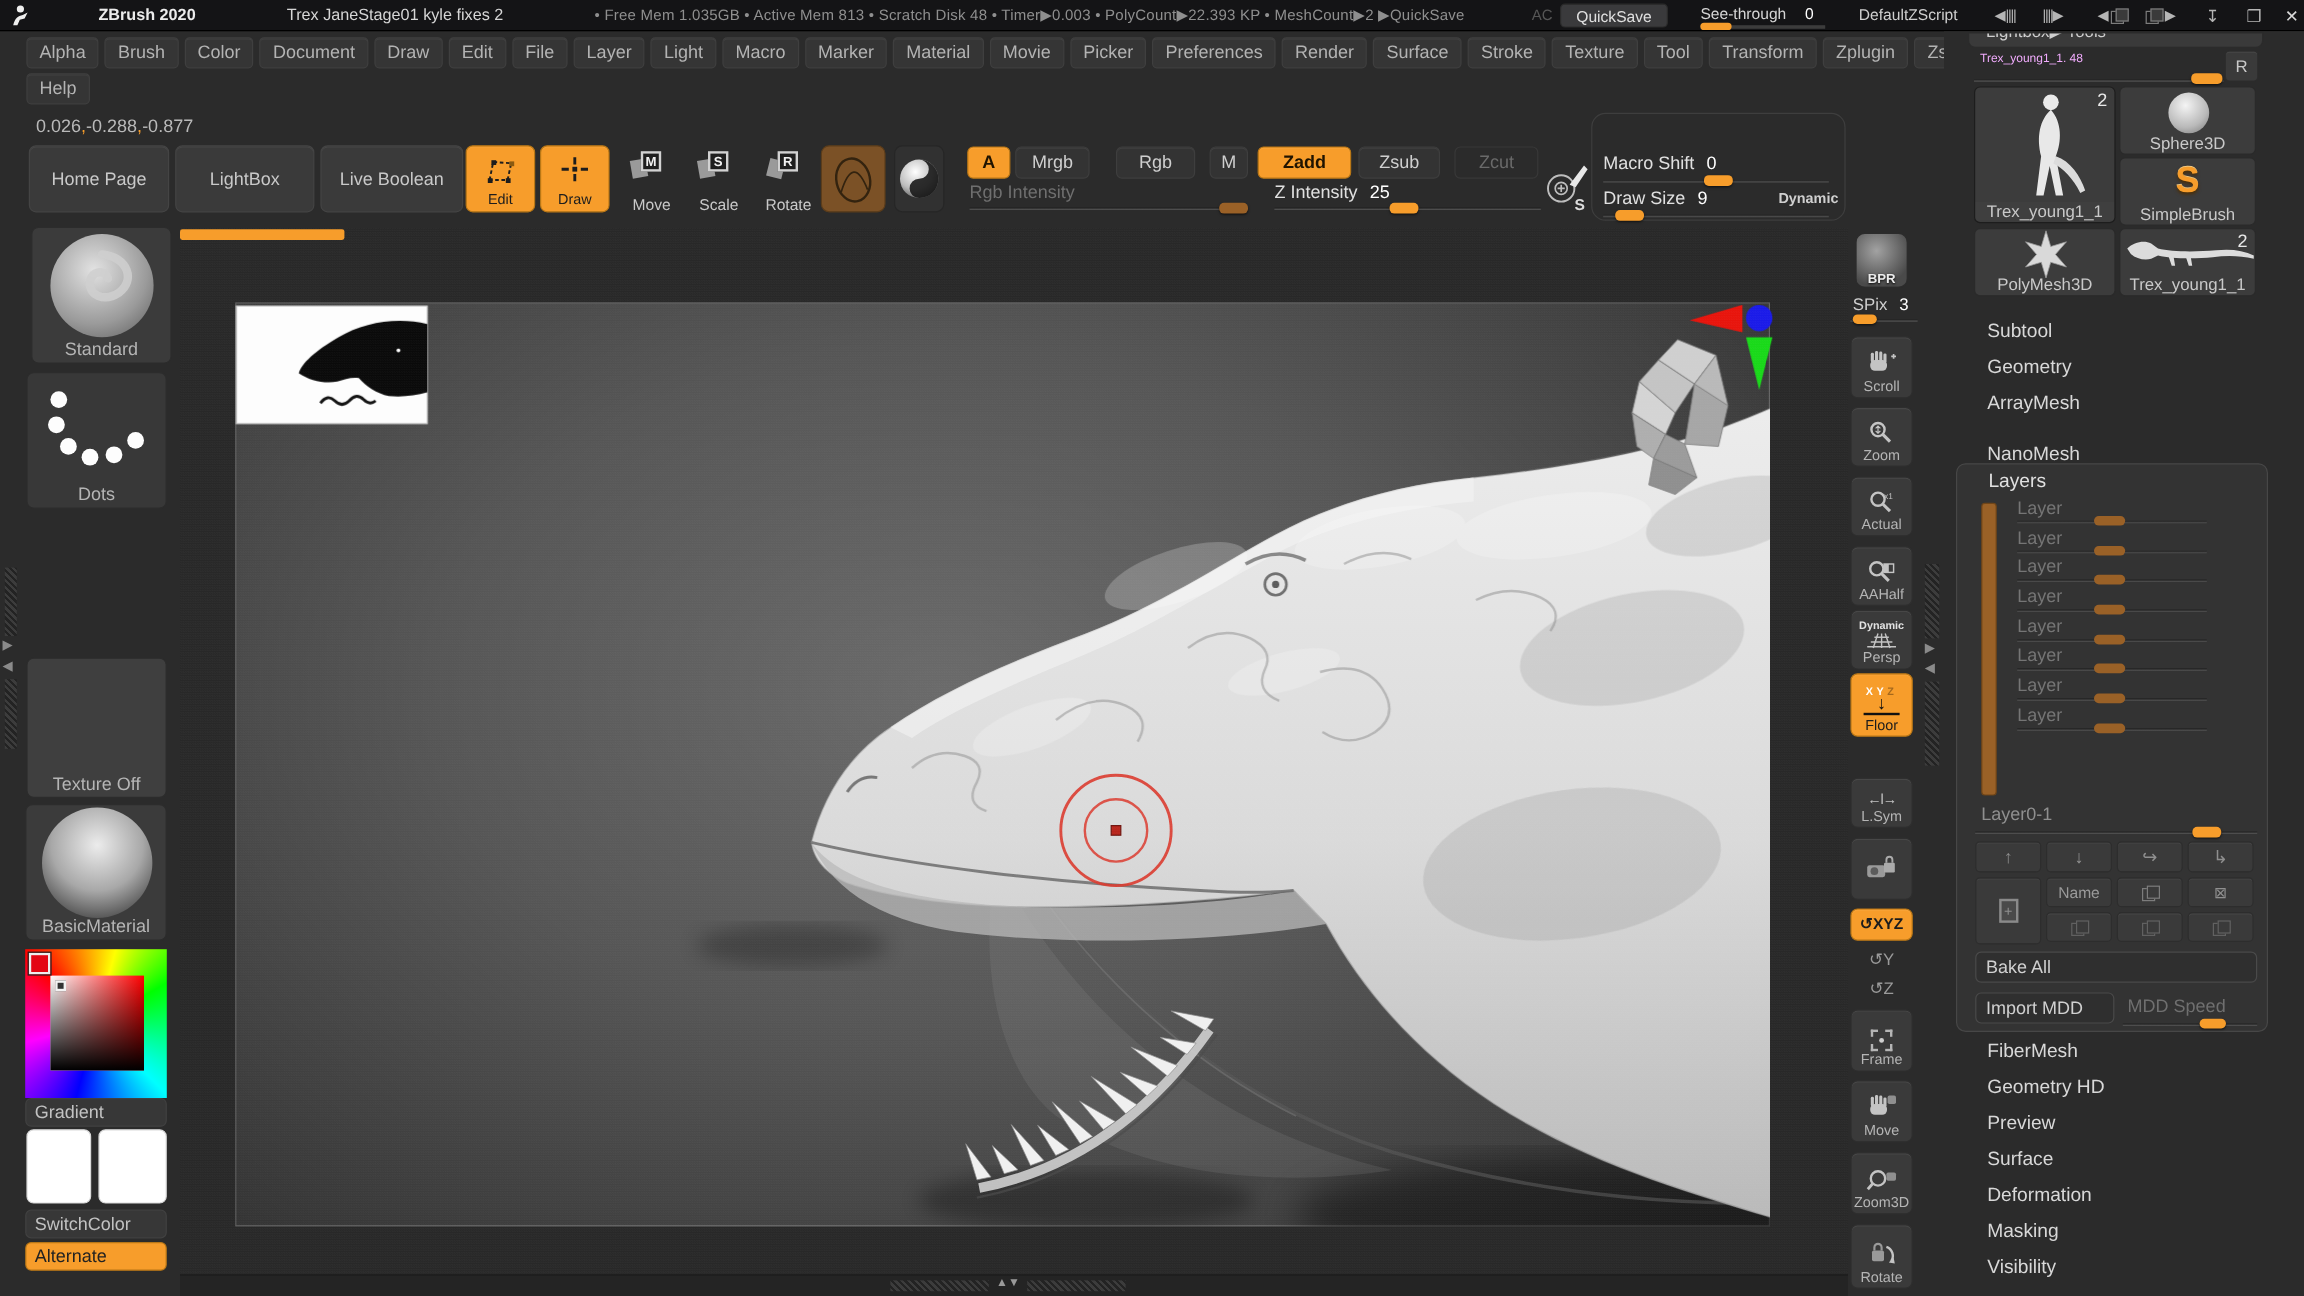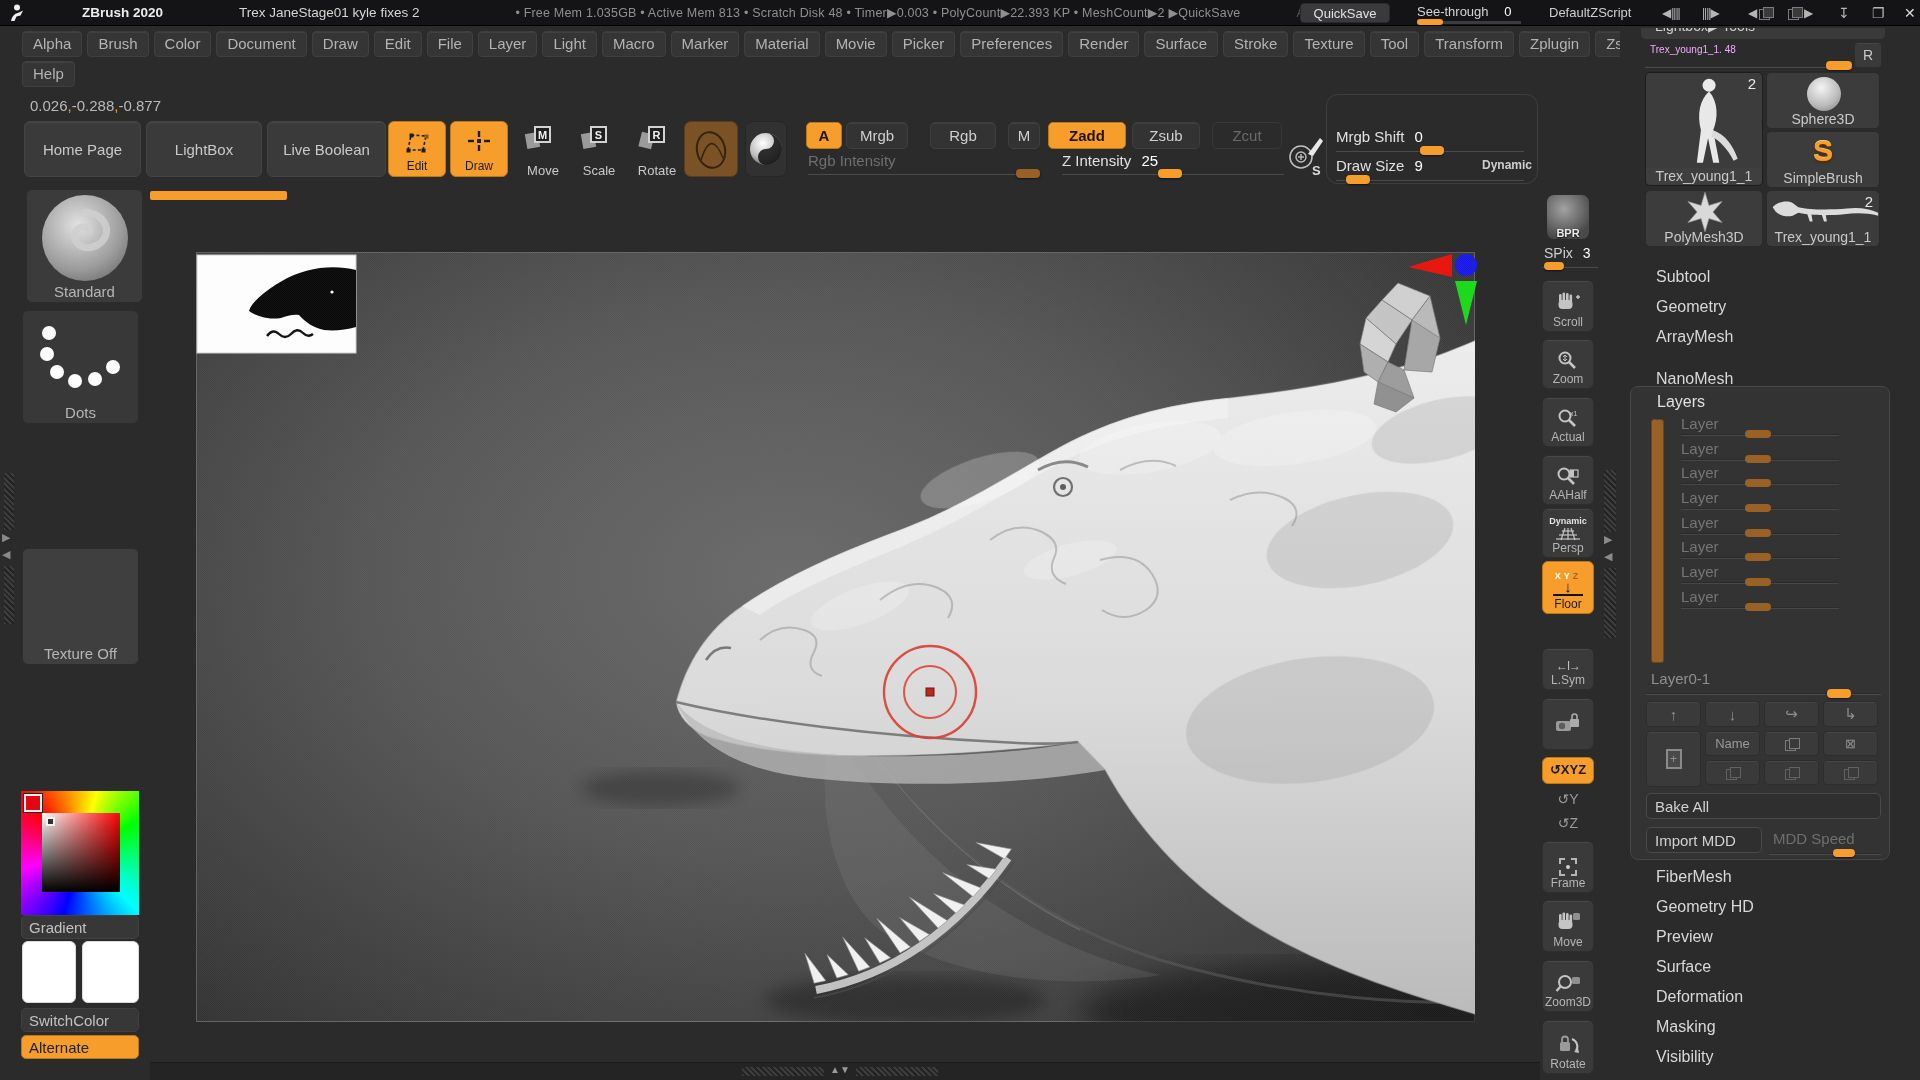--- a/index.html
+++ b/index.html
@@ -7,21 +7,21 @@
   body { font-family:"Liberation Sans",sans-serif; }
   #app { position:relative; width:1920px; height:1080px; background:#2b2b2b; overflow:hidden;
          color:#c8c8c8; font-size:14px; }
   .abs { position:absolute; }
 
   
   .titlebar { position:absolute; left:0; top:0; width:1920px; height:26px; background:#141416;
               border-bottom:1px solid #000; display:flex; align-items:center;gap:48px; }
   .titlebar .app { color:#ececec; font-weight:bold; font-size:13.5px; margin-left:8px; }
   .titlebar .doc { color:#d6d6d6; font-size:13.5px; margin-left:28px; }
-  .titlebar .stats { color:#8f8f8f; font-size:12.5px; margin-left:48px; letter-spacing:.2px; }
+  .titlebar .stats { color:#8f8f8f; font-size:12.5px; margin-left:28px; letter-spacing:.2px; }
   .titlebar .ac { color:#565656; font-size:12.5px; margin-left:8px; }
   .tb-ico { position:absolute; top:0; height:26px; display:flex; align-items:center; color:#b5b5b5;
             font-size:12px; }
   .qs-btn { position:absolute; left:1300px; top:3px; width:90px; height:20px; background:#3a3a3c;
             border:1px solid #2a2a2a; border-radius:4px; color:#e0e0e0; font-size:13px;
             display:flex; align-items:center; justify-content:center; }
   .seethrough { position:absolute; left:1417px; top:4px; font-size:13px; color:#d5d5d5; }
   .st-track { position:absolute; left:1417px; top:21px; width:104px; height:3px; background:#3c3c3c; }
   .zscript { position:absolute; left:1549px; top:5px; font-size:13px; color:#cfcfcf; }
 
@@ -268,21 +268,21 @@
   <div class="abs" style="left:1326px;top:94px;width:212px;height:90px;border:1px solid #3e3e3e;border-radius:12px"></div>
   <svg class="abs" style="left:1286px;top:130px" width="40" height="50">
     <circle cx="15" cy="27" r="11" fill="none" stroke="#bdbdbd" stroke-width="1.6"></circle>
     <circle cx="15" cy="27" r="5" fill="none" stroke="#bdbdbd" stroke-width="1.4"></circle>
     <line x1="15" y1="24" x2="15" y2="30" stroke="#bdbdbd" stroke-width="1.4"></line>
     <line x1="12" y1="27" x2="18" y2="27" stroke="#bdbdbd" stroke-width="1.4"></line>
     <polygon points="22,24 34,8 37,11 27,26" fill="#e8e8e8"></polygon>
     <text x="26" y="45" fill="#dcdcdc" font-size="13" font-weight="bold" font-family="Liberation Sans">S</text>
   </svg>
   <div class="sl-label" style="left:1336px;top:128px">
-    <span>Mrgb Shift</span>
+    <span>Macro Shift</span>
     <span style="color:#fff;margin-left:6px">0</span>
   </div>
   <div class="sl-track" style="left:1336px;top:150px;width:188px">
     <div class="sl-handle" style="left:84px;top:-4px"></div>
   </div>
   <div class="sl-label" style="left:1336px;top:157px">
     <span>Draw Size</span>
     <span style="color:#fff;margin-left:6px">9</span>
   </div>
   <div class="sl-track" style="left:1336px;top:179px;width:188px">
@@ -315,20 +315,24 @@
       </g>
     </svg>
     <div class="clabel">Dots</div>
   </div>
 
 
   <div class="cell" style="top:548px;height:117px;left:22px;width:117px;background:#3f3f3f">
     <div class="clabel">Texture Off</div>
   </div>
 
+  <div class="cell" style="top:670px;height:114px;left:21px;width:118px">
+    <div style="position:absolute;left:13px;top:2px;width:92px;height:92px;border-radius:50%;background:radial-gradient(circle at 50% 34%,#ececec,#a8a8a8 50%,#4a4a4a 85%)"></div>
+    <div class="clabel">BasicMaterial</div>
+  </div>
 
   <div class="abs" style="left:21px;top:791px;width:118px;height:124px;background:conic-gradient(from 315deg,#f00,#ff0 60deg,#0f0 105deg,#0ff 180deg,#00f 240deg,#f0f 300deg,#f00 360deg)">
     <div style="position:absolute;left:21px;top:22px;width:78px;height:79px;background:linear-gradient(to bottom,rgba(0,0,0,0),#000),linear-gradient(to right,#fff,#f00)"></div>
     <div style="position:absolute;left:3px;top:3px;width:18px;height:18px;background:#e30613;border:2px solid #eee;outline:1px solid #222"></div>
     <div style="position:absolute;left:25px;top:26px;width:9px;height:9px;border:2px solid #f2f2f2;background:#333"></div>
   </div>
   <div class="bar-btn" style="top:915px">Gradient</div>
   <div class="abs" style="left:22px;top:941px;width:54px;height:62px;background:#fff;border-radius:6px;border:1px solid #d9d9d9"></div>
   <div class="abs" style="left:82px;top:941px;width:57px;height:62px;background:#fff;border-radius:6px;border:1px solid #d9d9d9"></div>
   <div class="bar-btn" style="top:1008px">SwitchColor</div>

